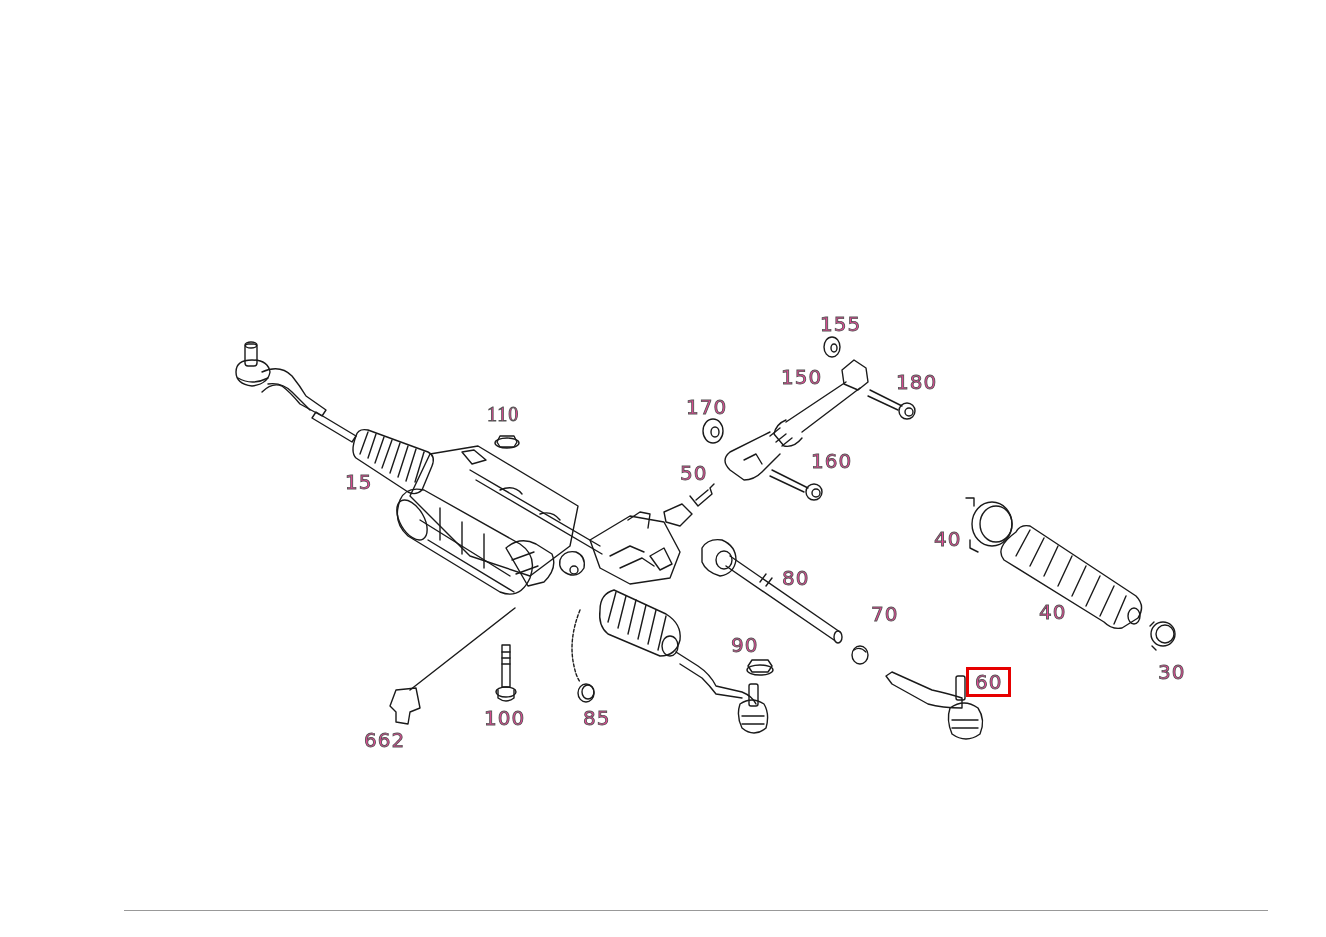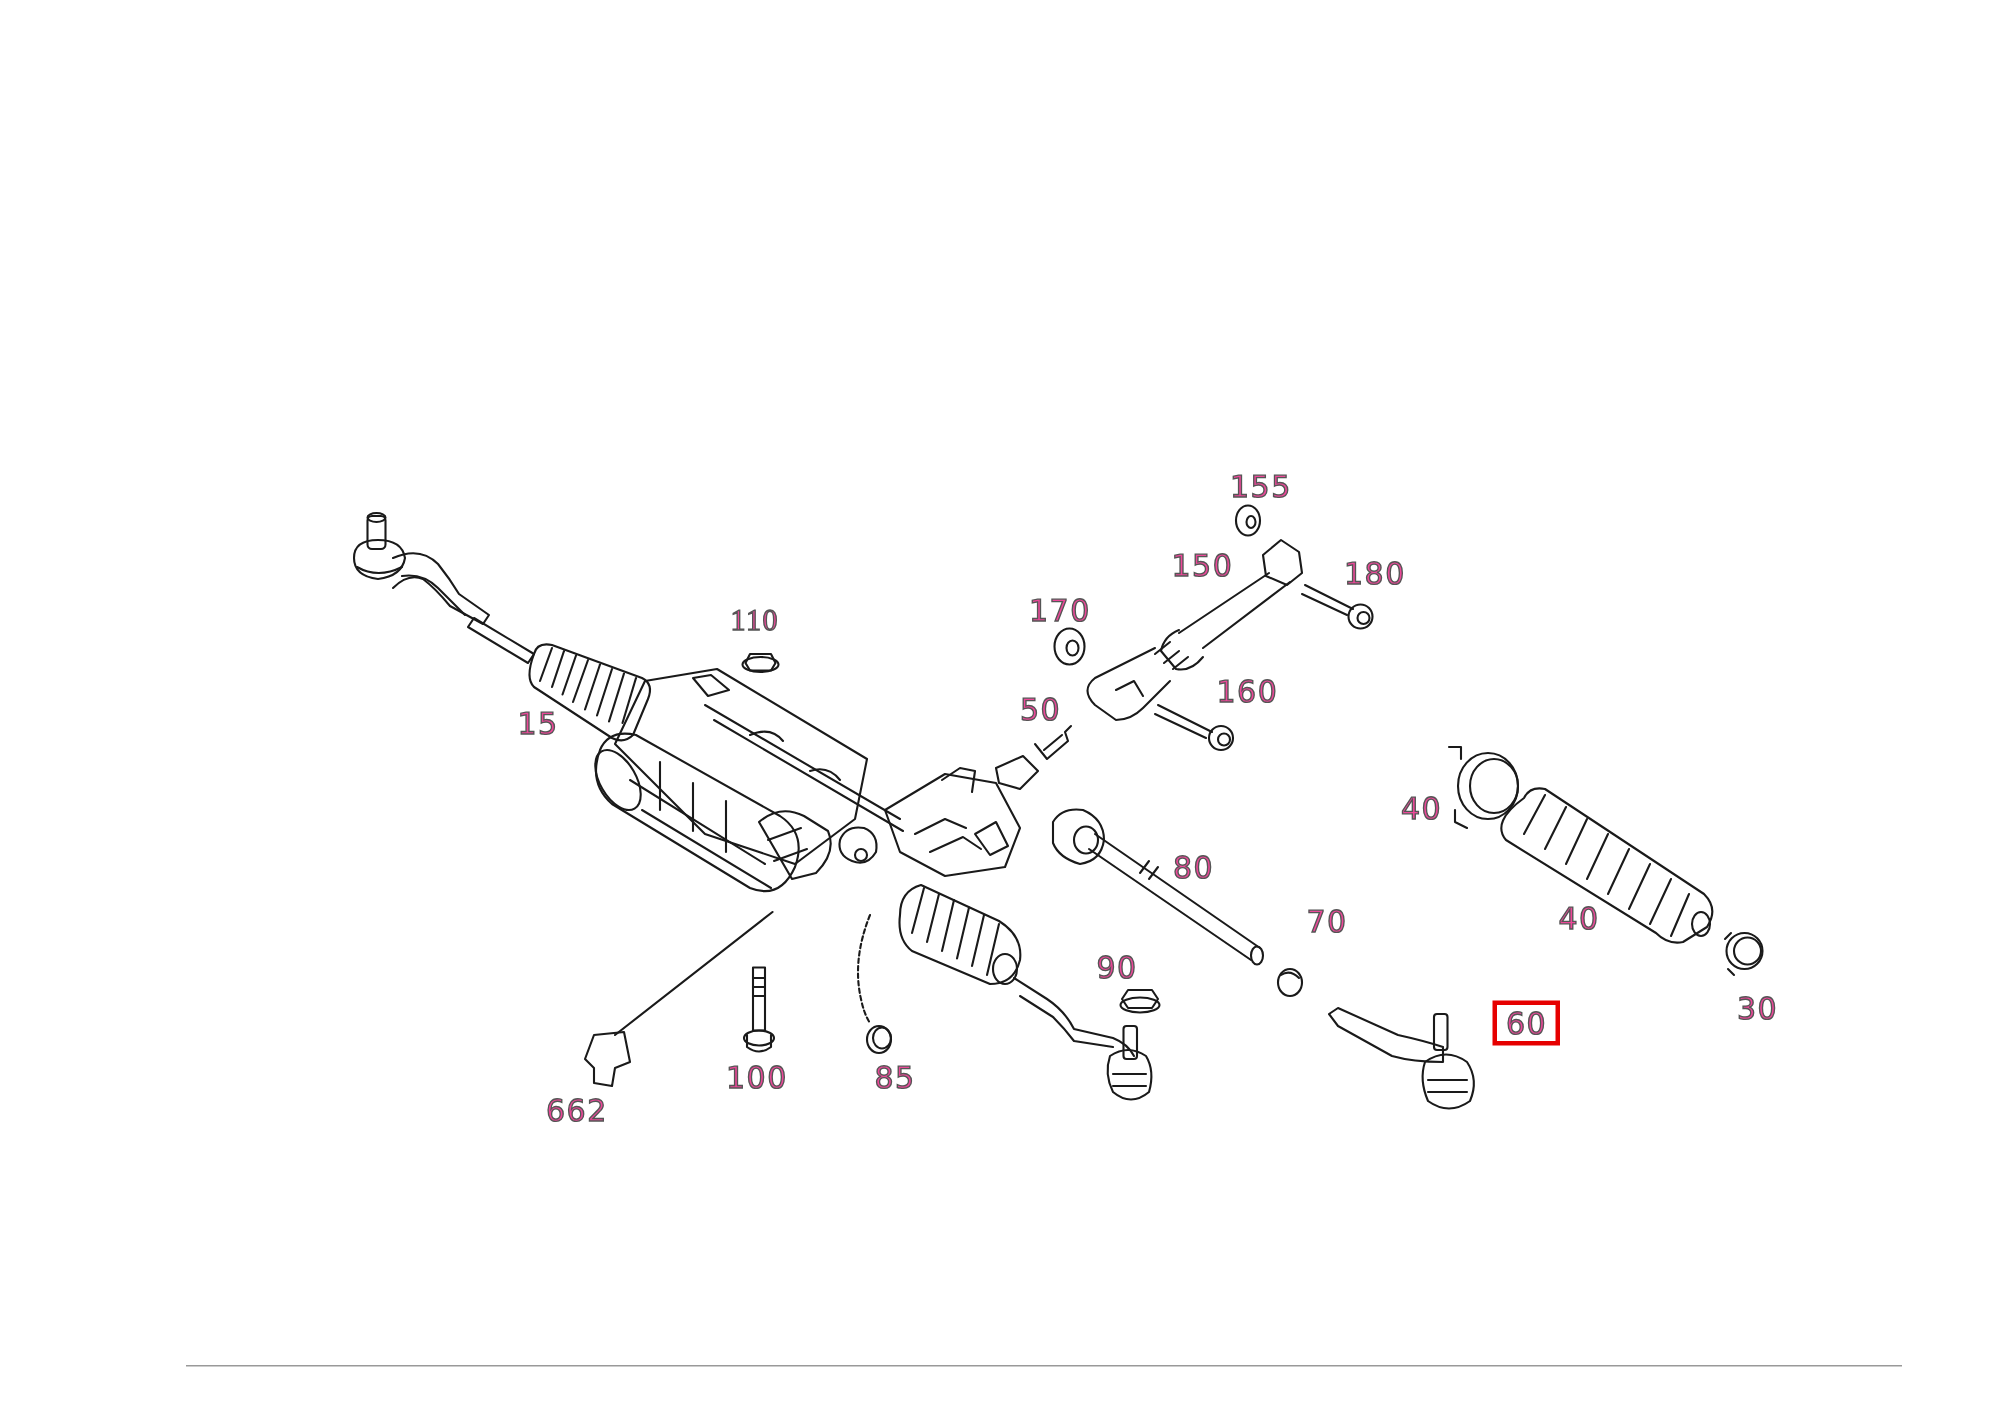--- a/index.html
+++ b/index.html
@@ -210,19 +210,19 @@
     <div class="callout" style="left: 896px; top: 372px;">180</div>
     <div class="callout" style="left: 686px; top: 397px;">170</div>
     <div class="callout" style="left: 811px; top: 451px;">160</div>
     <div class="callout" style="left: 680px; top: 451px; margin-top: 12px;">50</div>
     <div class="callout" style="left: 934px; top: 529px;">40</div>
     <div class="callout" style="left: 782px; top: 568px;">80</div>
     <div class="callout" style="left: 1039px; top: 602px;">40</div>
     <div class="callout" style="left: 871px; top: 604px;">70</div>
     <div class="callout" style="left: 731px; top: 635px;">90</div>
     <div class="callout" style="left: 1158px; top: 662px;">30</div>
-    <div class="callout highlight" style="left: 969px; top: 670px; outline-color: rgb(230, 0, 0); margin-left: 29px;">60</div>
+    <div class="callout highlight" style="left: 969px; top: 670px; outline-color: rgb(230, 0, 0);">60</div>
     <div class="callout" style="left: 484px; top: 708px;">100</div>
     <div class="callout" style="left: 583px; top: 708px;">85</div>
     <div class="callout" style="left: 364px; top: 730px;">662</div>
   </div>
 
 <div class="footer-rule"></div>
 
 </body></html>

